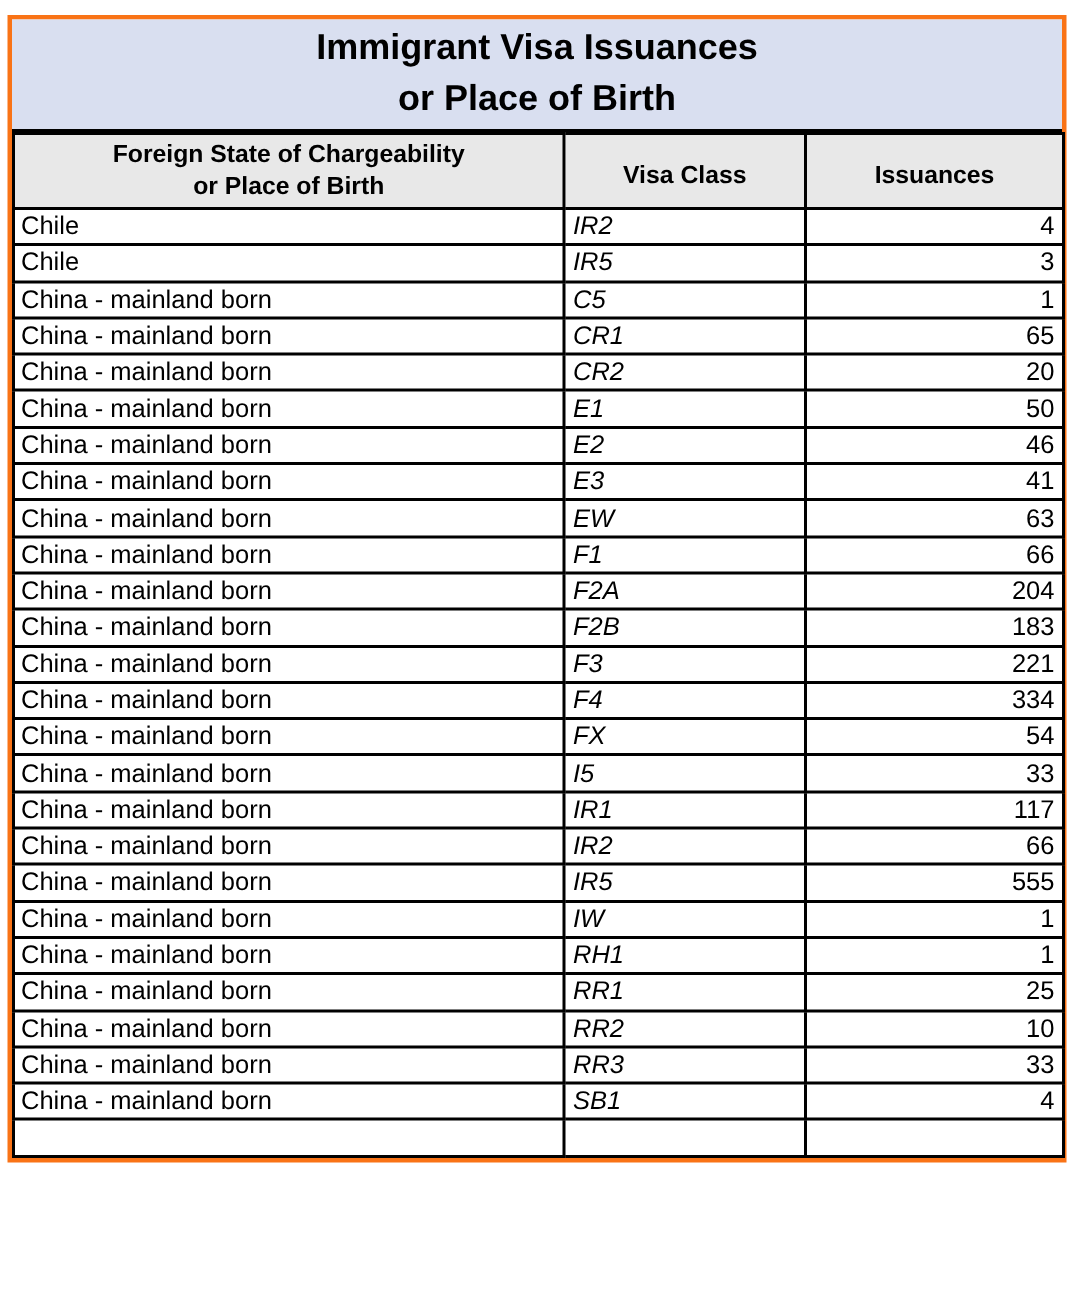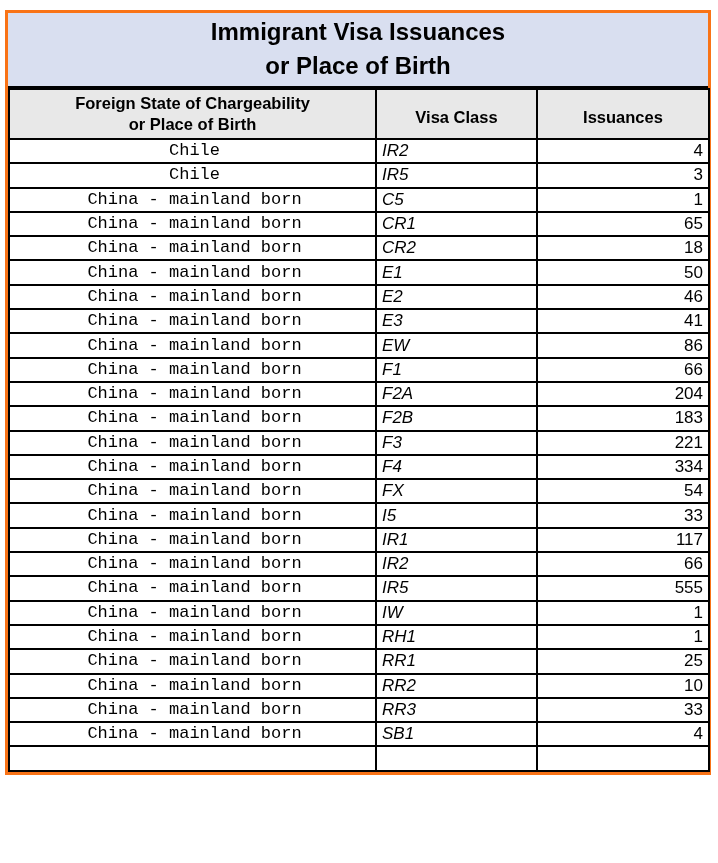--- a/index.html
+++ b/index.html
@@ -55,21 +55,21 @@
   thead th.th-state { vertical-align: middle; }
   thead th.th-state .hline { display: block; line-height: 21px; }
   thead th.th-bottom { vertical-align: bottom; padding-bottom: 11px; }
 
   tbody td {
     height: 24.3px;
     font-size: 17px;
     vertical-align: middle;
     line-height: 22px;
   }
-  tbody td.c-state { text-align: center;  padding-left: 4px; font-family: Liberation Mono, monospace;  }
+  tbody td.c-state { text-align: left;  padding-left: 4px;  }
   tbody td.c-visa  { text-align: left;  padding-left: 5px; font-style: italic;  }
   tbody td.c-iss   { text-align: right; padding-right: 5px; }
 </style>
 </head>
 <body>
 
 <div class="doc-wrapper">
 
   <div class="doc-title">
     <div class="title-line">Immigrant Visa Issuances</div>
@@ -113,21 +113,21 @@
 
   <tr>
     <td class="c-state">China - mainland born</td>
     <td class="c-visa">CR1</td>
     <td class="c-iss">65</td>
   </tr>
 
   <tr>
     <td class="c-state">China - mainland born</td>
     <td class="c-visa">CR2</td>
-    <td class="c-iss">18</td>
+    <td class="c-iss">20</td>
   </tr>
 
   <tr>
     <td class="c-state">China - mainland born</td>
     <td class="c-visa">E1</td>
     <td class="c-iss">50</td>
   </tr>
 
   <tr>
     <td class="c-state">China - mainland born</td>
@@ -137,21 +137,21 @@
 
   <tr>
     <td class="c-state">China - mainland born</td>
     <td class="c-visa">E3</td>
     <td class="c-iss">41</td>
   </tr>
 
   <tr>
     <td class="c-state">China - mainland born</td>
     <td class="c-visa">EW</td>
-    <td class="c-iss">86</td>
+    <td class="c-iss">63</td>
   </tr>
 
   <tr>
     <td class="c-state">China - mainland born</td>
     <td class="c-visa">F1</td>
     <td class="c-iss">66</td>
   </tr>
 
   <tr>
     <td class="c-state">China - mainland born</td>

